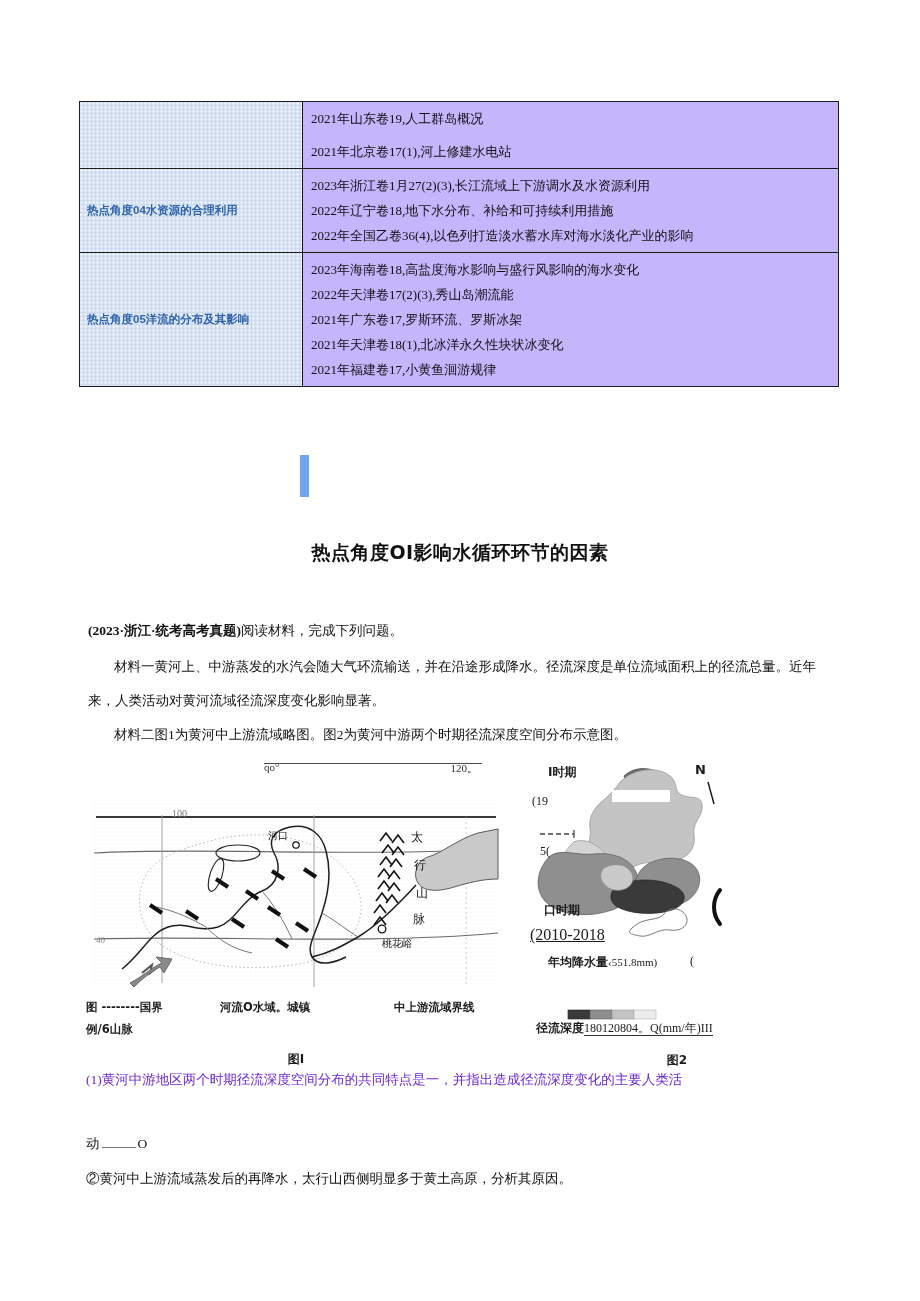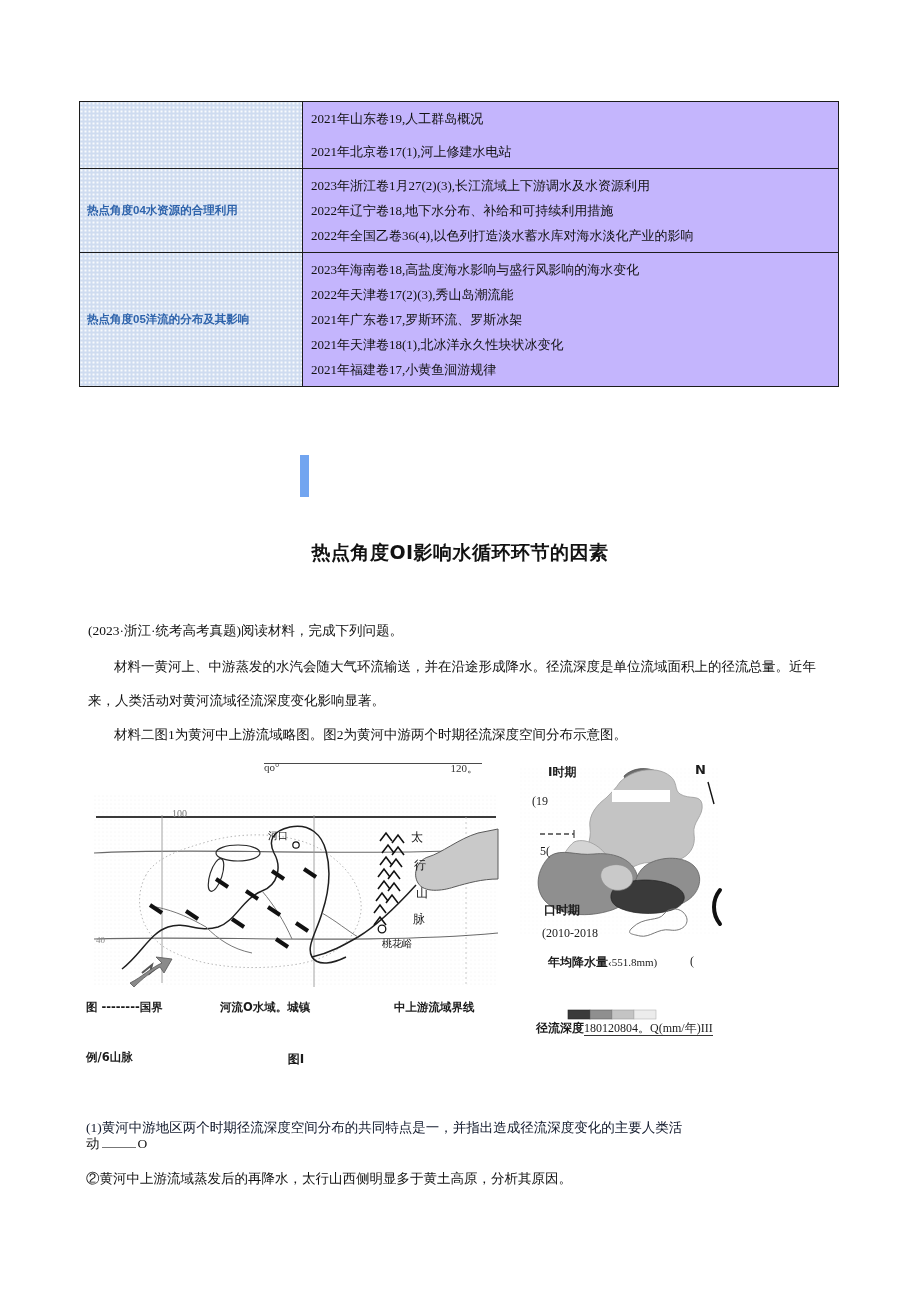--- a/index.html
+++ b/index.html
@@ -95,27 +95,27 @@
 
   
   .para {
     position: absolute;
     font-family: "Liberation Serif", "DejaVu Serif", serif;
     color: #111;
     font-size: 13.5px;
     line-height: 1.45;
   }
   .p-source { left: 88px; top: 621px; width: 740px; }
-  .p-source .bold { font-weight: normal; margin-top: 30px; }
+  .p-source .bold { font-weight: bold; margin-top: 30px; }
   .p-m1-a { left: 114px; top: 657px; width: 730px; }
   .p-m1-b { left: 88px; top: 691px; width: 740px; }
   .p-m2   { left: 114px; top: 725px; width: 740px; }
 
-  .q1-a { position:absolute; left: 86px; top: 1119px; width: 760px;
-          font-family: "Liberation Serif","DejaVu Serif",serif; font-size: 13.5px; color:#0f172a; }
+  .q1-a { position:absolute; left: 86px; top: 1071px; width: 760px;
+          font-family: "Liberation Serif","DejaVu Serif",serif; font-size: 13.5px; color:#6d28d9; }
   .q1-b { position:absolute; left: 86px; top: 1135px;
           font-family: "Liberation Serif","DejaVu Serif",serif; font-size: 13.5px; color:#111; }
   .q1-b .ul { display:inline-block; width:34px; border-bottom:1px solid #777; margin:0 2px; height:11px; }
   .q2   { position:absolute; left: 86px; top: 1170px; width: 760px;
           font-family: "Liberation Serif","DejaVu Serif",serif; font-size: 13.5px; color:#111; }
 
   
   .fig1-wrap { position: absolute; left: 86px; top: 763px; width: 420px; height: 300px; }
   .fig1-coord-top {
     position:absolute; left:178px; top:0px; width:218px;
@@ -127,42 +127,42 @@
   .fig1-map { position:absolute; left:0; top:24px; width:420px; height:208px; }
   .fig1-legend {
     position:absolute; left:0; top:232px; width:420px;
     font-family:"DejaVu Sans","Liberation Sans",sans-serif; font-size:11.5px;
     font-weight:bold; color:#1b1b1b; line-height: 2.1; text-align: right;
   }
   .fig1-legend .row { position:relative; height:22px; }
   .fig1-legend .c1 { position:absolute; left:0; }
   .fig1-legend .c2 { position:absolute; left:134px; }
   .fig1-legend .c3 { position:absolute; left:308px; }
-  .fig1-legend .d1 { position:absolute; left:0;margin-top:28px; }
+  .fig1-legend .d1 { position:absolute; left:0; }
   .fig1-legend .d2 { position:absolute; left:96px; }
   .fig1-caption {
     position:absolute; left:0; top:288px; width:420px; text-align:center;
     font-family:"DejaVu Sans","Liberation Sans",sans-serif; font-size:12px;
     font-weight:bold; color:#1b1b1b;
   }
 
   
   .fig2-wrap { position:absolute; left:512px; top:760px; width:330px; height:320px; }
   .fig2-svg  { position:absolute; left:0; top:0; }
   .f2t {
     position:absolute;
     font-family:"DejaVu Sans","Liberation Sans",sans-serif;
     font-size:12px; font-weight:bold; color:#1b1b1b;
   }
   .f2-p1   { left:36px; top:4px; }
   .f2-p1y  { left:20px; top:34px; font-family:"Liberation Serif","DejaVu Serif",serif; font-weight:normal; font-size:12px;}
   .f2-n    { left:183px; top:2px; font-size:13px; }
   .f2-50   { left:28px; top:84px; font-family:"Liberation Serif","DejaVu Serif",serif; font-weight:normal; font-size:12px;}
   .f2-p2   { left:32px; top:142px; }
-  .f2-p2y  { left:30px; top:166px; font-family:"Liberation Serif","DejaVu Serif",serif; font-weight:normal; font-size:12px;}
+  .f2-p2y  { left:18px; top:166px; font-family:"Liberation Serif","DejaVu Serif",serif; font-weight:normal; font-size:16px;text-decoration:underline;}
   .f2-rain { left:36px; top:194px; }
   .f2-rain .small { font-size:11px; font-weight:normal;
                     font-family:"Liberation Serif","DejaVu Serif",serif; }
   .f2-paren{ left:178px; top:194px; font-family:"Liberation Serif","DejaVu Serif",serif;
              font-weight:normal; }
   .f2-scale{ left:24px; top:260px; }
   .f2-scale .nums { font-family:"Liberation Serif","DejaVu Serif",serif; font-weight:normal;
                     border-bottom:1px solid #333; }
   .f2-cap  { left:0; top:292px; width:330px; text-align:center; }
 </style>
@@ -383,20 +383,21 @@
     <div class="f2t f2-50">5(</div>
     <div class="f2t f2-p2">口时期</div>
     <div class="f2t f2-p2y">(2010-2018</div>
     <div class="f2t f2-rain">
       <span>年均降水量</span><span class="small">‹551.8mm)</span>
     </div>
     <div class="f2t f2-paren">(</div>
     <div class="f2t f2-scale">
       <span>径流深度</span><span class="nums">180120804。</span><span class="nums">Q(mm/年)III</span>
     </div>
+    <div class="f2t f2-cap">图2</div>
   </div>
 
   <div class="q1-a">(1)黄河中游地区两个时期径流深度空间分布的共同特点是一，并指出造成径流深度变化的主要人类活</div>
   <div class="q1-b">
     <span>动</span><span class="ul"></span><span>O</span>
   </div>
   <div class="q2">②黄河中上游流域蒸发后的再降水，太行山西侧明显多于黄土高原，分析其原因。</div>
 
 </div>
 

